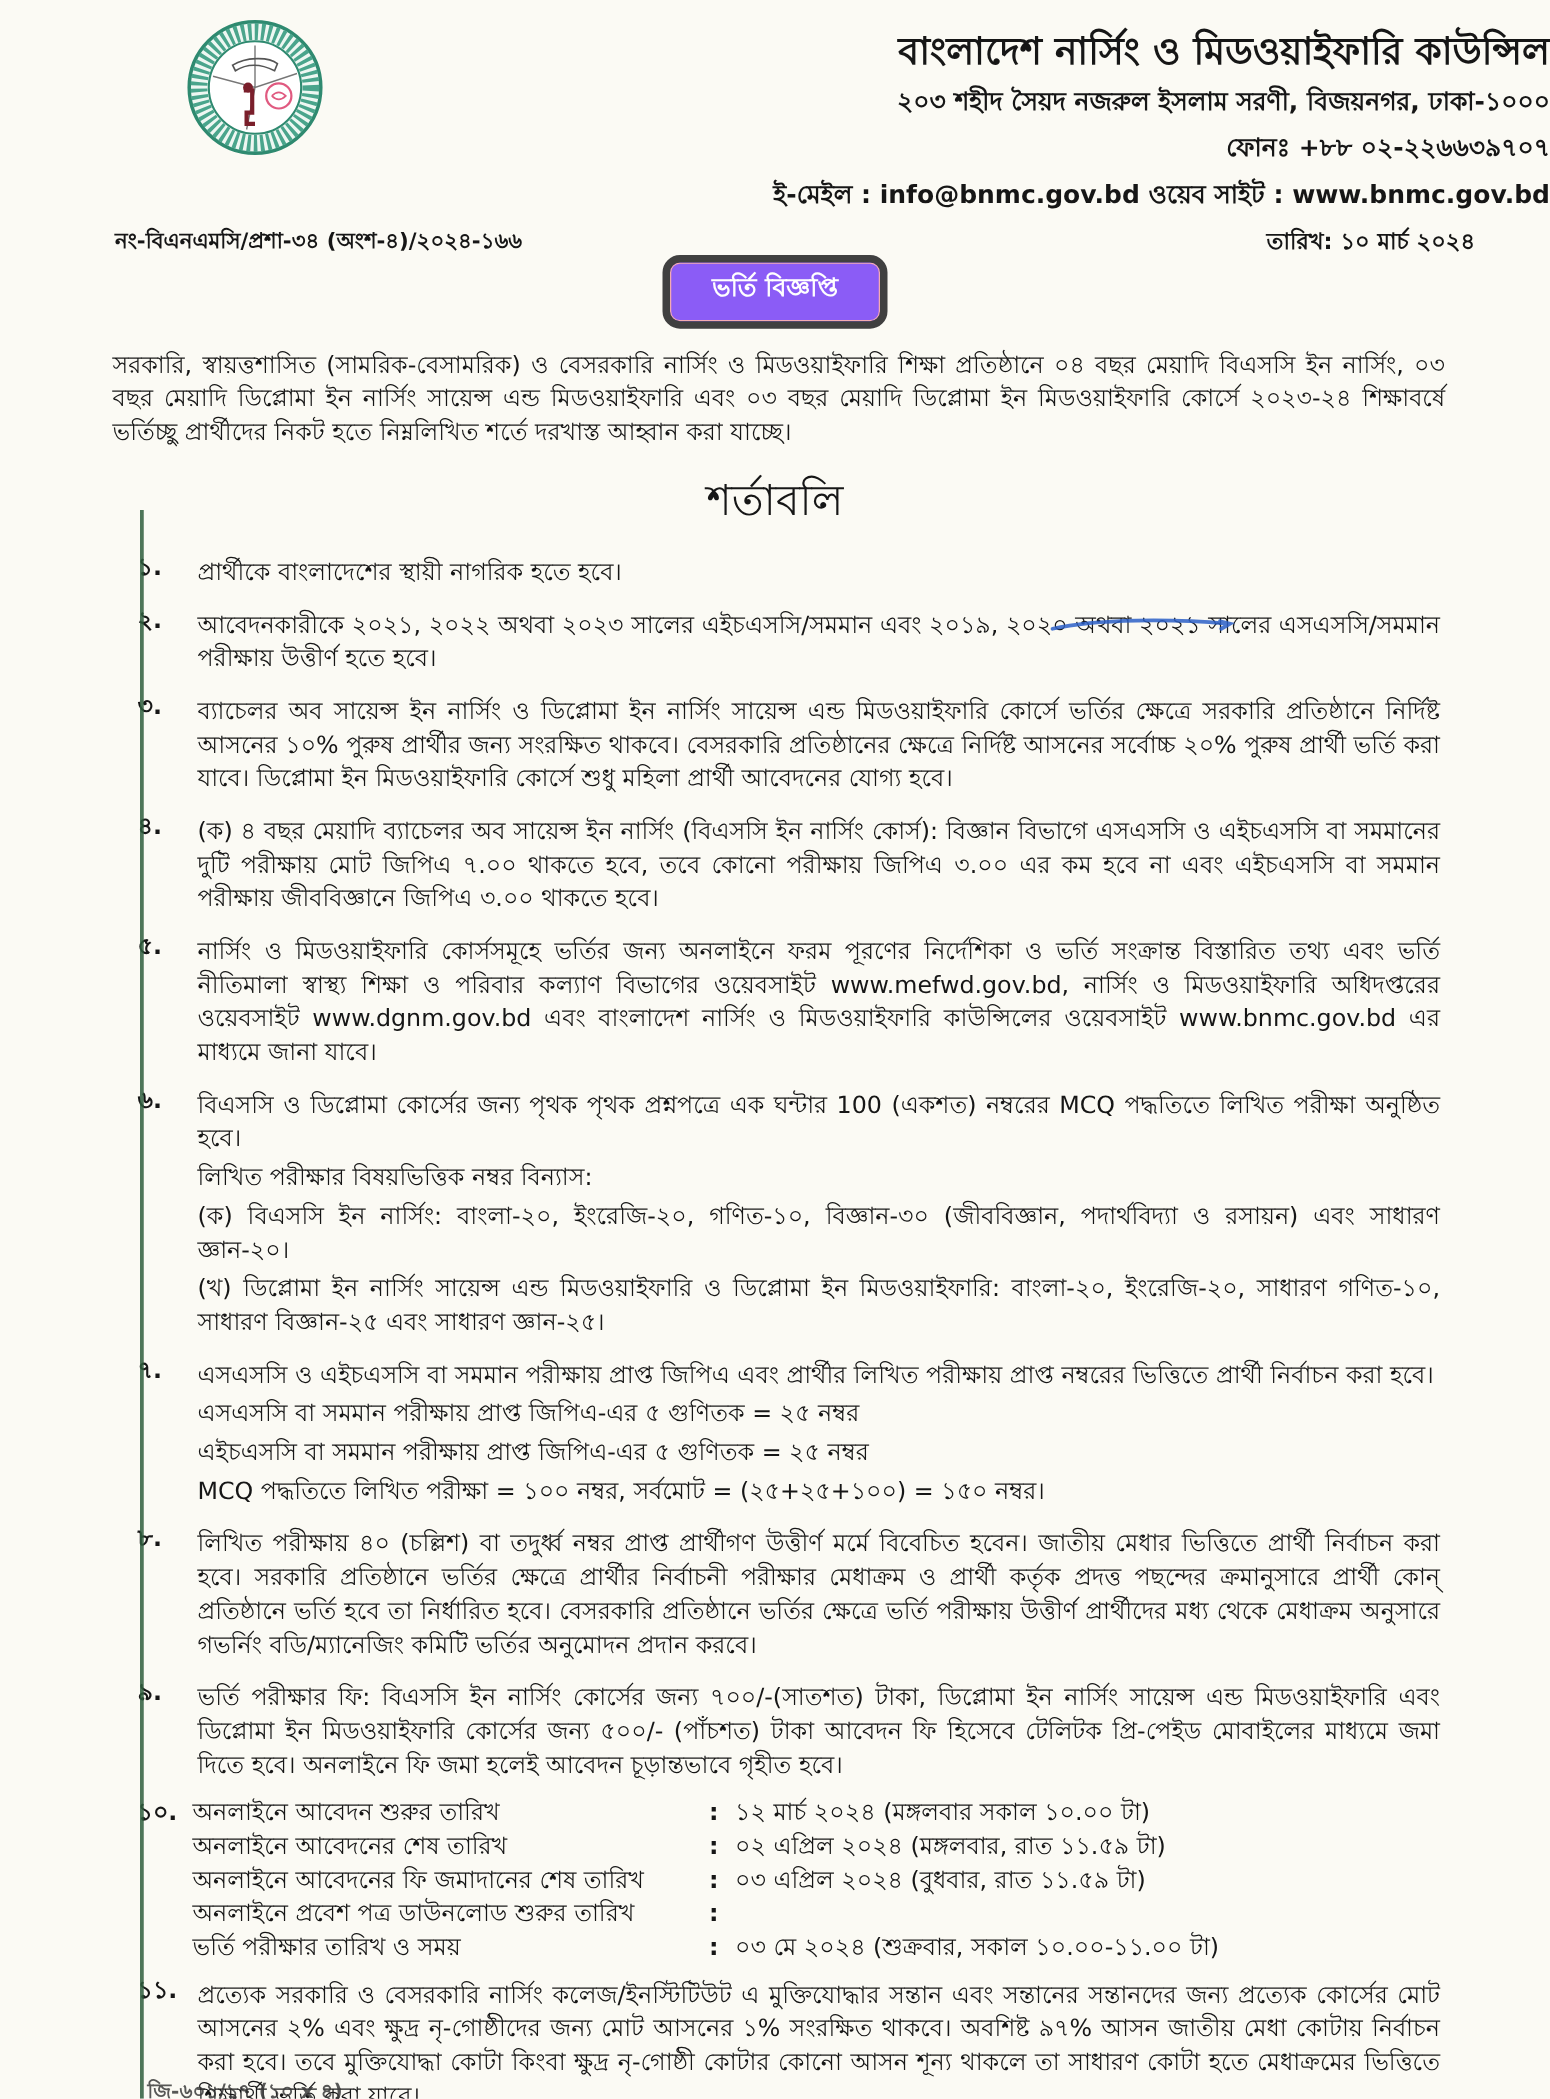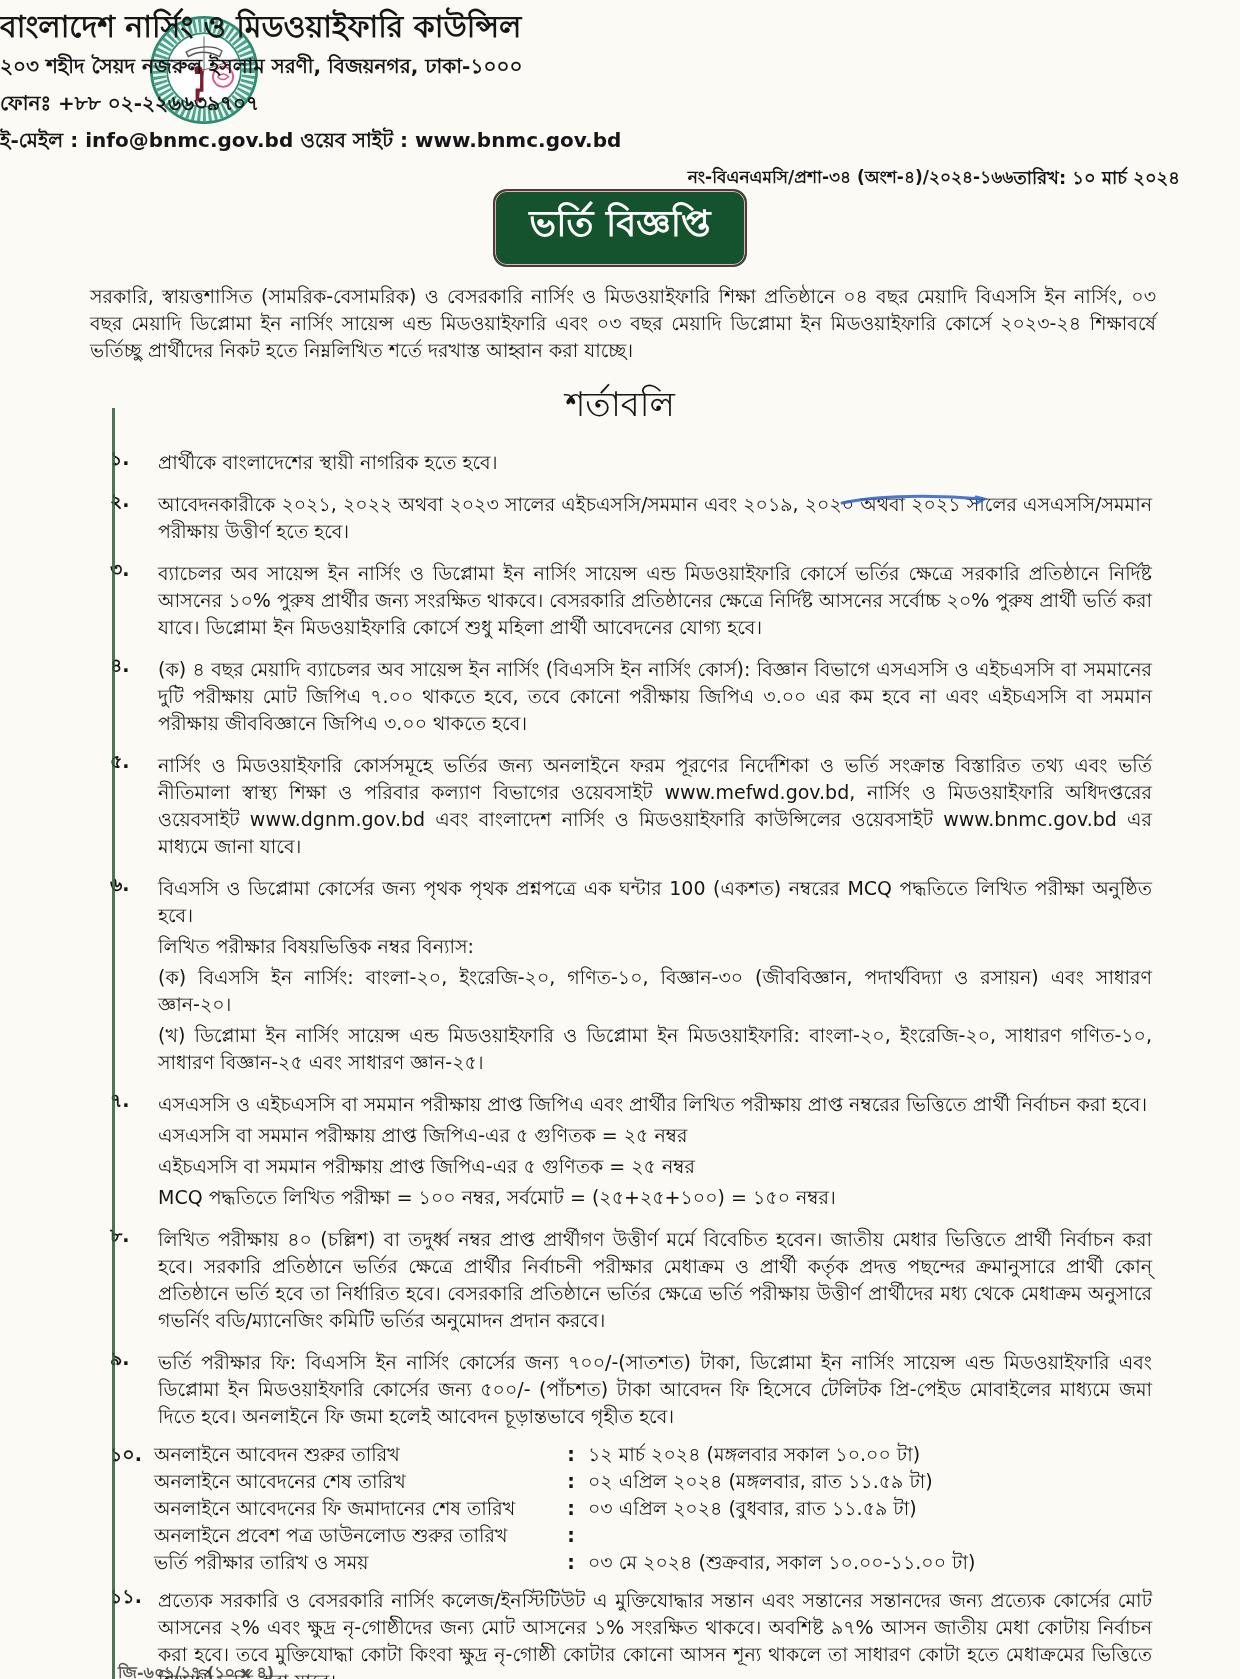--- a/index.html
+++ b/index.html
@@ -5,38 +5,38 @@
   html,body{margin:0;padding:0;}
   body{
     width:1240px;height:1679px;overflow:hidden;position:relative;
     background:#fbfaf4;
     font-family:"DejaVu Sans","Liberation Sans",sans-serif;
     color:#161616;
   }
   .page{position:relative;width:1240px;height:1679px;}
 
   
-  .header{position:relative;padding-top:10px;text-align:left;}
+  .header{position:relative;padding-top:25px;text-align:right;}
   .org-title{font-size:30px;font-weight:bold;line-height:1.15;}
   .org-address{font-size:20px;font-weight:bold;margin-top:6px;}
   .org-phone{font-size:20px;font-weight:bold;margin-top:4px;}
   .org-email{font-size:20px;font-weight:bold;margin-top:4px;}
 
   .logo{position:absolute;left:148px;top:14px;width:112px;height:112px;}
 
-  .refrow{display:flex;justify-content:flex-end;align-items:flex-start;
+  .refrow{display:flex;justify-content:space-between;align-items:flex-start;
     padding:6px 60px 0 92px;font-size:17px;font-weight:bold;}
   .refno{font-size:17px;}
   .docdate{font-size:18px;}
 
   .notice-badge-wrap{text-align:center;margin-top:-6px;}
   .notice-badge{
-    display:inline-block;background:#14532d;color:#ffffff;
-    border:2px solid #404040;border-radius:14px;
-    font-size:36px;font-weight:bold;padding:5px 34px 9px 34px;
+    display:inline-block;background:#8b5cf6;color:#ffffff;
+    border:6px solid #404040;border-radius:14px;
+    font-size:20px;font-weight:bold;padding:5px 34px 9px 34px;
     box-shadow:0 0 0 1px #f4aab1 inset;
   }
 
   
   .intro{padding:16px 84px 0 90px;font-size:19px;line-height:27px;text-align:justify;}
 
   .section-title{text-align:center;font-size:34px;font-weight:normal;margin:14px 0 10px 0;}
 
   
   .items{padding:0 84px 0 110px;}

